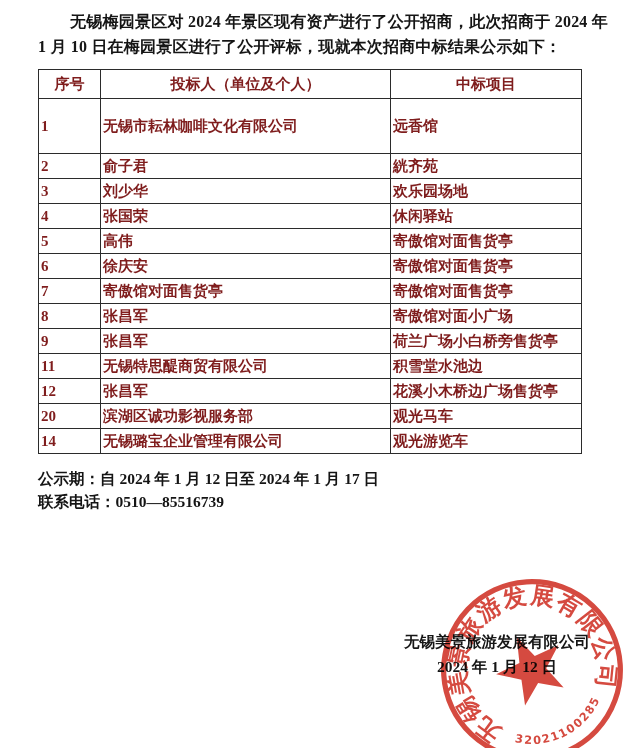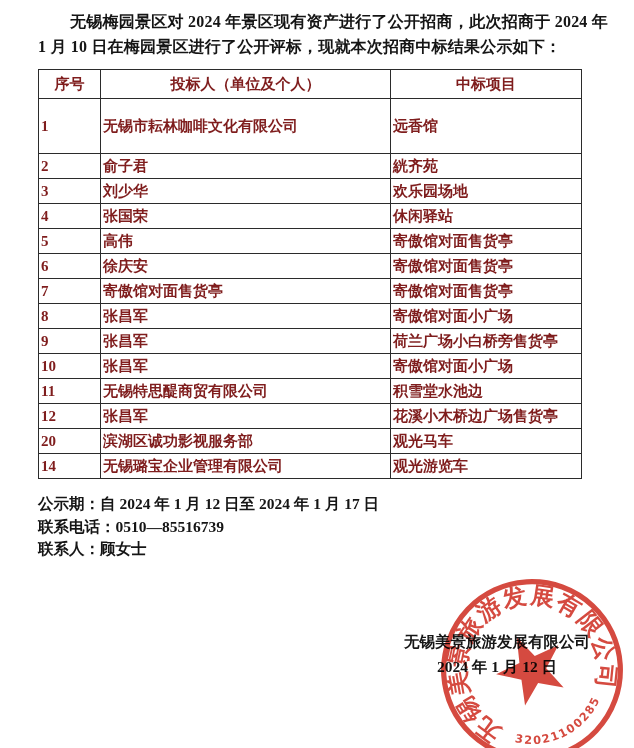--- a/index.html
+++ b/index.html
@@ -112,25 +112,20 @@
           <td>8</td>
           <td>张昌军</td>
           <td>寄傲馆对面小广场</td>
         </tr>
         <tr>
           <td>9</td>
           <td>张昌军</td>
           <td>荷兰广场小白桥旁售货亭</td>
         </tr>
         <tr>
-          <td>10</td>
-          <td>张昌军</td>
-          <td>寄傲馆对面小广场</td>
-        </tr>
-        <tr>
           <td>11</td>
           <td>无锡特思醍商贸有限公司</td>
           <td>积雪堂水池边</td>
         </tr>
         <tr>
           <td>12</td>
           <td>张昌军</td>
           <td>花溪小木桥边广场售货亭</td>
         </tr>
         <tr>
@@ -142,21 +137,20 @@
           <td>14</td>
           <td>无锡璐宝企业管理有限公司</td>
           <td>观光游览车</td>
         </tr>
       </tbody>
   </table>
 
   <div class="notice">
     <p>公示期：自 2024 年 1 月 12 日至 2024 年 1 月 17 日</p>
     <p>联系电话：0510—85516739</p>
-    <p>联系人：顾女士</p>
   </div>
 
   <div class="signature">
     <p>无锡美景旅游发展有限公司</p>
     <p>2024 年 1 月 12 日</p>
   </div>
 
   <svg class="stamp" viewBox="0 0 200 200" xmlns="http://www.w3.org/2000/svg" aria-hidden="true">
     <g transform="rotate(-25 100 100)" fill="#cf3125">
       <circle cx="100" cy="100" r="93" fill="none" stroke="#cf3125" stroke-width="5.5"></circle>

